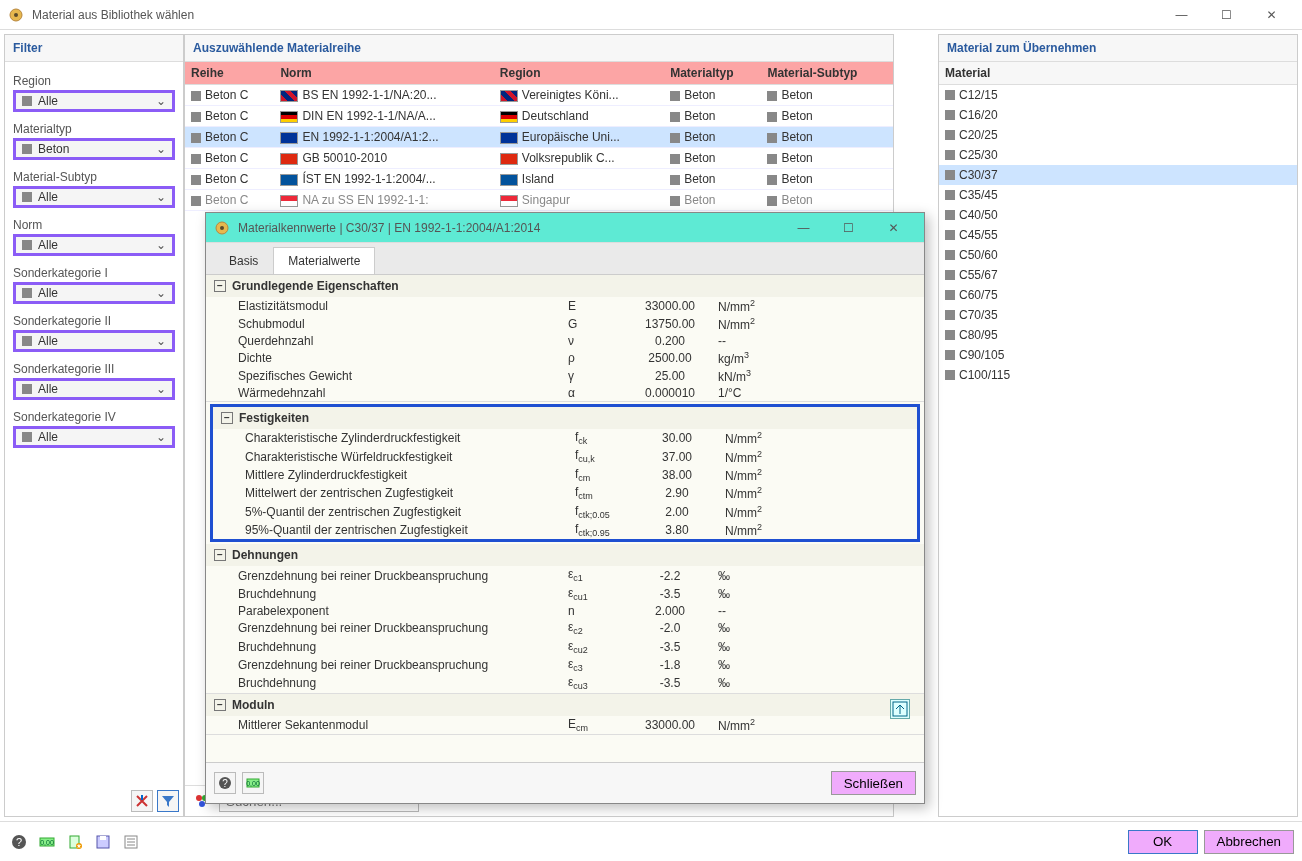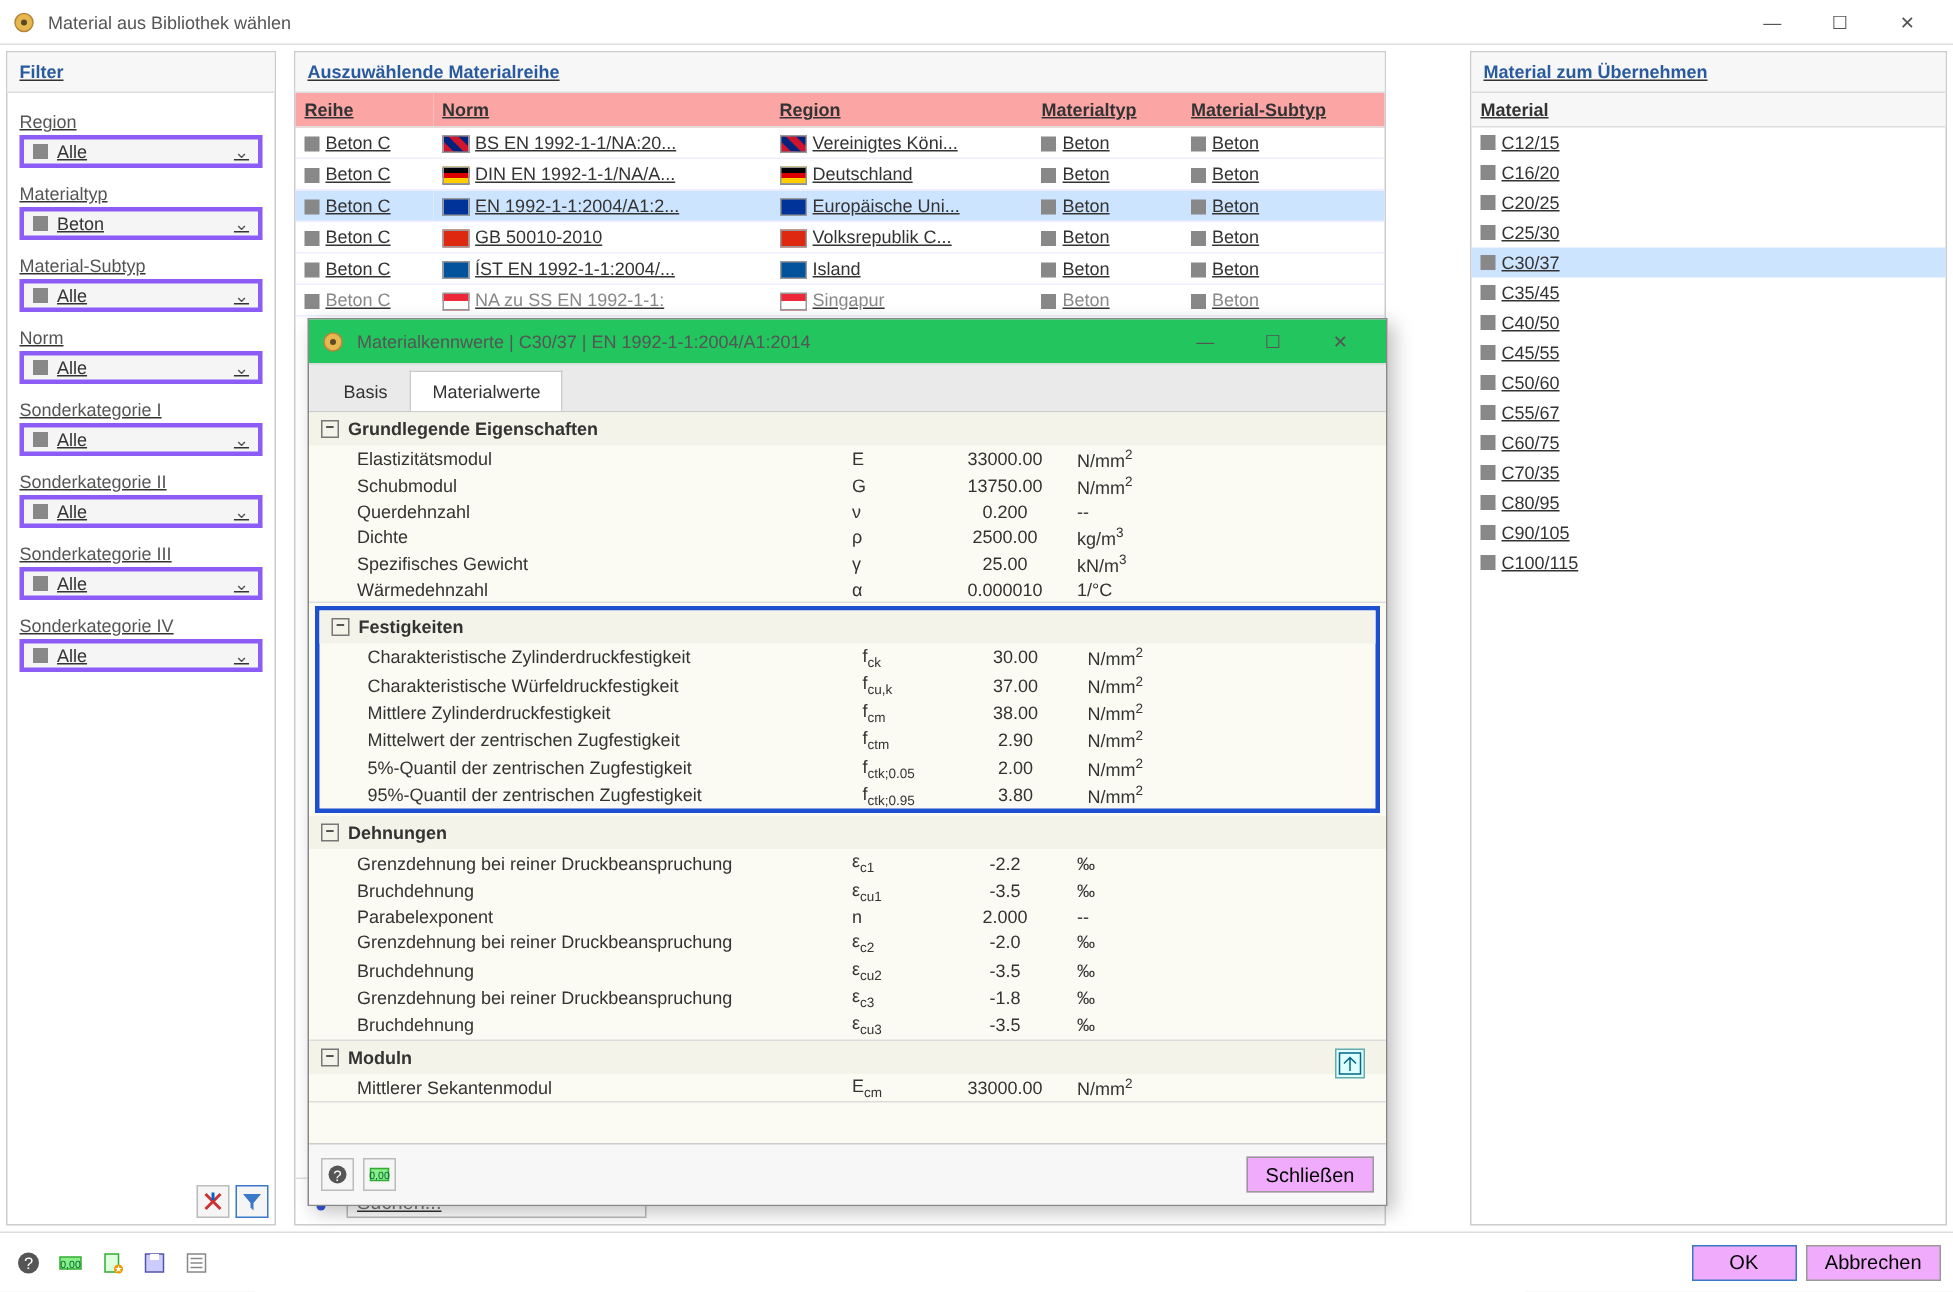--- a/index.html
+++ b/index.html
@@ -3,21 +3,21 @@
 <meta charset="utf-8">
 <style>
 * { box-sizing: border-box; margin: 0; padding: 0; }
 body { font-family: "Segoe UI", Tahoma, sans-serif; font-size: 12px; background: #f0f0f0; color: #333; overflow: hidden; width: 1302px; height: 861px; }
 .window { width: 1302px; height: 861px; background: #fff; display: flex; flex-direction: column; }
 .titlebar { height: 30px; display: flex; align-items: center; padding: 0 8px; border-bottom: 1px solid #ddd; background: #fff; }
 .titlebar .app-icon { width: 16px; height: 16px; margin-right: 8px; }
 .titlebar .title { flex: 1; color: #555; }
 .titlebar .win-btns { display: flex; }
 .titlebar .win-btn { width: 45px; height: 30px; display: flex; align-items: center; justify-content: center; color: #555; cursor: default; }
-.content { flex: 1; display: flex; padding: 4px; gap: 12px; position: relative; text-decoration: underline; }
+.content { flex: 1; display: flex; padding: 4px; gap: 0; position: relative; }
 .panel { border: 1px solid #ccc; background: #fff; display: flex; flex-direction: column; }
 .panel-header { font-weight: 600; color: #2a5a9e; padding: 6px 8px; border-bottom: 1px solid #ddd; background: #f7f7f7; }
 .filter-panel { width: 180px; }
 .filter-body { padding: 6px 8px; display: flex; flex-direction: column; gap: 4px; }
 .filter-group label { color: #555; display: block; margin-top: 6px; margin-bottom: 2px; }
 .filter-select { width: 100%; height: 22px; background: #f5f5f5; border: 3px solid #8b5cf6; display: flex; align-items: center; padding: 0 6px; position: relative; }
 .filter-select .sq { width: 10px; height: 10px; background: #888; margin-right: 6px; }
 .filter-select .val { flex: 1; }
 .filter-select .chev { color: #555; }
 .filter-footer { margin-top: auto; padding: 4px; display: flex; justify-content: flex-end; gap: 4px; }
@@ -29,34 +29,34 @@
 .series-table tr.selected td { background: #cde4ff; }
 .series-table tr.dim td { color: #888; }
 .sq-icon { display: inline-block; width: 10px; height: 10px; background: #888; margin-right: 4px; vertical-align: middle; }
 .flag { display: inline-block; width: 18px; height: 12px; margin-right: 4px; vertical-align: middle; border: 1px solid #999; }
 .flag-uk { background: linear-gradient(45deg,#cf142b 25%,#00247d 25%,#00247d 50%,#cf142b 50%,#cf142b 75%,#00247d 75%); }
 .flag-de { background: linear-gradient(#000 33%,#dd0000 33%,#dd0000 66%,#ffce00 66%); }
 .flag-eu { background: #003399; }
 .flag-sg { background: linear-gradient(#ed2939 50%,#fff 50%); }
 .flag-cn { background: #de2910; }
 .flag-is { background: #02529c; }
-.right-panel { width: 318px; margin-left: 44px; }
+.right-panel { width: 360px; margin-left: 44px; }
 .mat-list { display: flex; flex-direction: column; }
 .mat-list-header { font-weight: 600; padding: 4px 6px; background: #f7f7f7; border-bottom: 1px solid #ddd; }
 .mat-item { padding: 3px 6px; display: flex; align-items: center; }
 .mat-item.selected { background: #cde4ff; }
 .footer-bar { height: 40px; border-top: 1px solid #ddd; display: flex; align-items: center; padding: 0 8px; gap: 6px; }
 .footer-bar .spacer { flex: 1; }
 .btn { min-width: 70px; height: 24px; border: 1px solid #999; background: #f0abfc; padding: 0 12px; cursor: default; }
 .btn.primary { border: 1px solid #3a78c9; }
 .search-row { padding: 4px 6px; display: flex; align-items: center; gap: 6px; border-top: 1px solid #ddd; }
 .search-row input { flex: 0 0 200px; height: 22px; border: 1px solid #bbb; padding: 0 6px; background: #fff; }
 
 .modal { position: absolute; left: 205px; top: 182px; width: 720px; height: 592px; background: #fff; border: 1px solid #888; box-shadow: 4px 4px 12px rgba(0,0,0,0.25); display: flex; flex-direction: column; }
-.modal .titlebar { background: #22c55e; }
+.modal .titlebar { background: #5eead4; }
 .tabs { display: flex; padding: 4px 8px 0; background: #eaeaea; border-bottom: 1px solid #ccc; }
 .tab { padding: 6px 14px; border: 1px solid transparent; border-bottom: none; cursor: default; }
 .tab.active { background: #fff; border-color: #ccc; }
 .prop-body { flex: 1; overflow: auto; background: #fbfbf4; }
 .group { border-bottom: 1px solid #ddd; }
 .group-header { font-weight: 600; padding: 4px 8px; background: #f3f3e9; display: flex; align-items: center; }
 .group-header .toggle { width: 12px; height: 12px; border: 1px solid #777; margin-right: 6px; display: flex; align-items: center; justify-content: center; font-size: 10px; line-height: 1; }
 .prop-row { display: flex; padding: 1px 0 1px 32px; align-items: center; }
 .prop-row .pname { flex: 0 0 330px; }
 .prop-row .psym { flex: 0 0 60px; }

